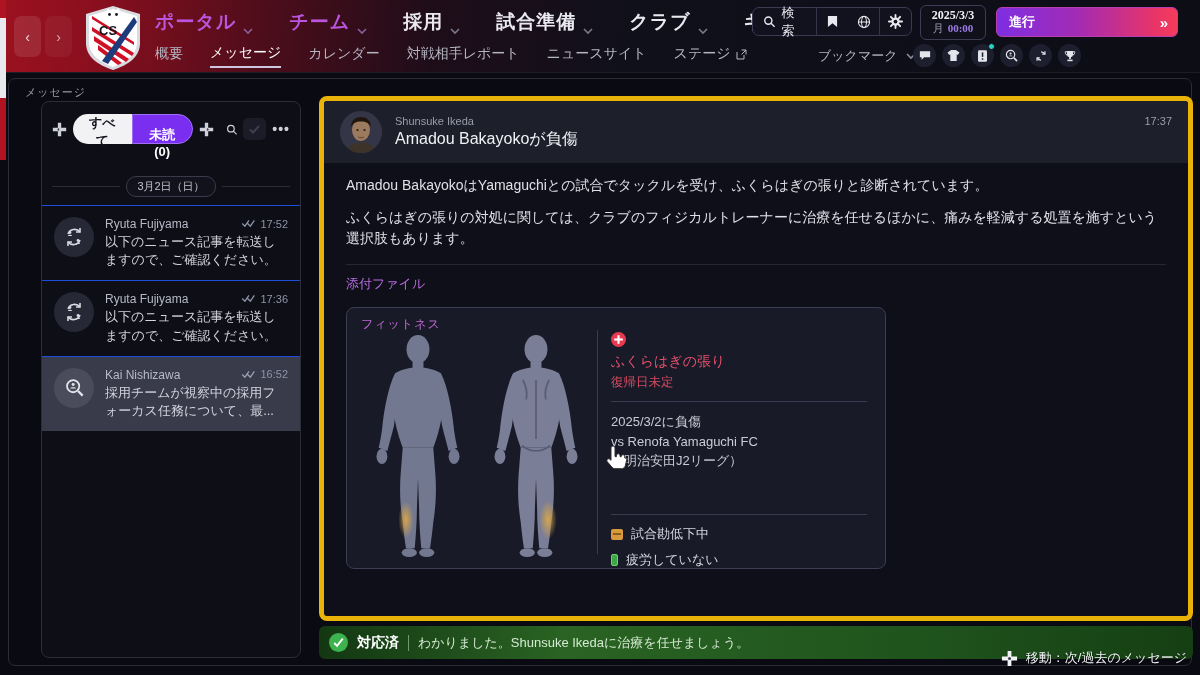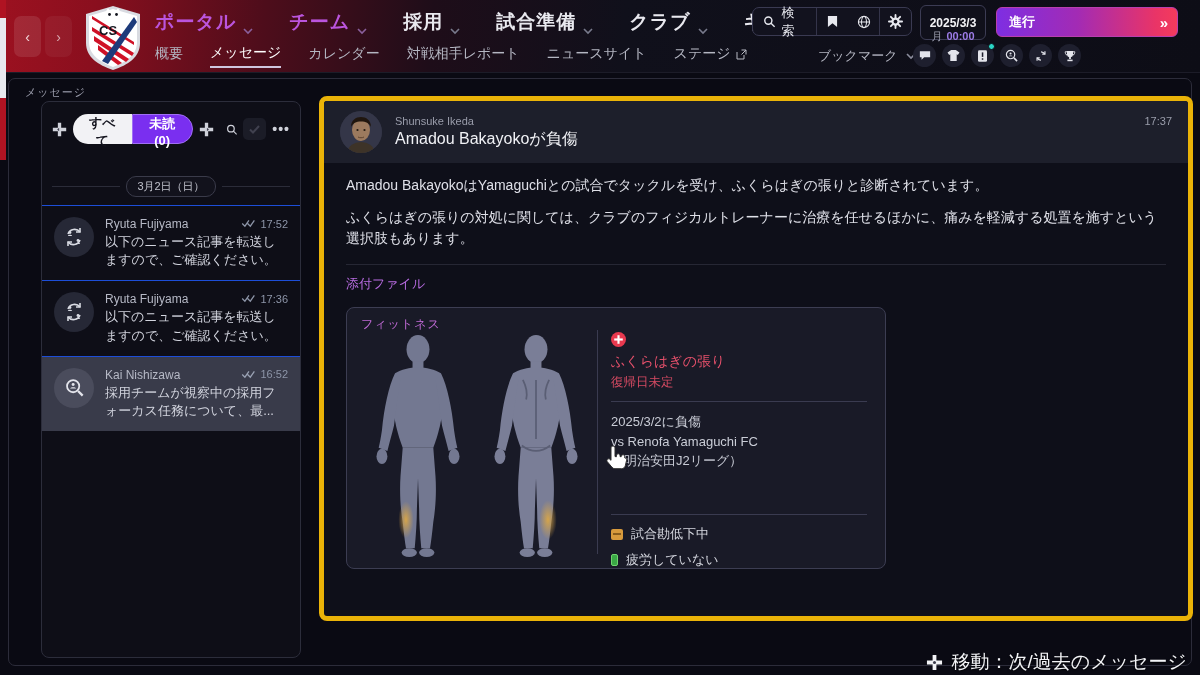--- a/index.html
+++ b/index.html
@@ -27,21 +27,21 @@
   .sub-nav .tab { font-size:14px; color:#b4b6c2; cursor:pointer; display:flex; align-items:center; gap:5px; padding-bottom:4px; }
   .sub-nav .tab.active { color:#ffffff; border-bottom:2px solid #cfc6de; }
 
   .search-group { position:absolute; left:752px; top:7px; height:29px; width:160px;
     border:1px solid #3a3a52; border-radius:7px; background:#12121e; display:flex; align-items:center; }
   .sg-btn { display:flex; align-items:center; gap:6px; padding:0 10px; height:100%; color:#e8e9ef; font-size:13px; cursor:pointer; }
   .sg-sep { width:1px; height:100%; background:#34344a; }
   .sg-ic { width:32px; display:flex; align-items:center; justify-content:center; height:100%; cursor:pointer; }
 
   .date-box { position:absolute; left:920px; top:5px; width:66px; height:35px;
-    border:1px solid #3c3c54; border-radius:6px; background:#10101b; text-align:center; padding-top:11px; cursor:pointer; }
+    border:1px solid #3c3c54; border-radius:6px; background:#10101b; text-align:center; padding-top:3px; cursor:pointer;font-family:Liberation Serif, serif; }
   .date-box .d1 { font-size:12px; font-weight:700; color:#f2f2f6; line-height:13px; }
   .date-box .d2 { font-size:11px; line-height:13px; }
   .date-box .wd { color:#9a9cac; margin-right:4px; }
   .date-box .tm { color:#9d7ce8; font-weight:700; }
 
   .continue-btn { position:absolute; left:996px; top:7px; width:182px; height:30px; border-radius:6px;
     background:linear-gradient(90deg,#7e2ee2 0%,#a32bb4 45%,#e93467 88%,#f43b5c 100%);
     border:1px solid #b83fae; display:flex; align-items:center; justify-content:space-between;
     padding:0 12px; cursor:pointer; }
   .continue-btn .cl { color:#fff; font-size:13px; font-weight:700; }
@@ -60,21 +60,21 @@
     border:1px solid #2c2c3a; border-radius:7px; background:#0a0a13; }
   .outer-label { position:absolute; left:16px; top:6px; font-size:11px; color:#9b9dac; letter-spacing:1px; }
 
   
   .list-panel { position:absolute; left:32px; top:22px; width:260px; height:557px;
     border:1px solid #2c2d3b; border-radius:8px; background:#0e0e17; overflow:hidden; }
   .lp-toolbar { display:flex; align-items:center; gap:6px; padding:12px 10px 10px 10px; }
   .seg { display:flex; }
   .seg-all { height:30px; padding:0 13px; background:#f2f2f5; color:#15151f; font-size:13px; font-weight:700;
     border:none; border-radius:15px 0 0 15px; cursor:pointer; }
-  .seg-unread { height:30px; padding:0 11px; background:#7a2ff0; color:#fff; font-size:13px; font-weight:700;
+  .seg-unread { height:30px; padding:11px 11px; background:#7a2ff0; color:#fff; font-size:13px; font-weight:700;
     border:1px solid #a06ff5; border-radius:0 15px 15px 0; cursor:pointer; }
   .lp-sp { flex:1; }
   .chk-btn { width:26px; height:22px; background:#1b1c27; border-radius:5px; display:flex;
     align-items:center; justify-content:center; color:#3c3d4c; font-size:12px; cursor:pointer; }
   .dots { color:#cfd1da; font-size:14px; font-weight:700; letter-spacing:1px; cursor:pointer; }
 
   .date-divider { display:flex; align-items:center; gap:6px; margin:22px 10px 8px 10px; }
   .date-divider .ln { flex:1; height:1px; background:#2b2c39; }
   .date-divider .pill { border:1px solid #3a3b4a; border-radius:10px; padding:2px 10px;
     font-size:11px; color:#c0c2cc; background:#12121c; white-space:nowrap; }
@@ -124,21 +124,21 @@
 
   
   .action-bar { position:absolute; left:310px; top:547px; width:874px; height:33px; border-radius:6px;
     background:linear-gradient(90deg,#133712 0%,#2a6323 28%,#1f531c 70%,#153f13 100%);
     display:flex; align-items:center; gap:9px; padding:0 10px; }
   .ab-status { font-size:14px; font-weight:700; color:#ffffff; }
   .ab-sep { width:1px; height:16px; background:#6f9a6d; }
   .ab-text { font-size:13px; color:#d4e9d2; }
 
   .nav-hint { position:absolute; right:4px; top:570px; display:flex; align-items:center; gap:8px;
-    color:#f2f3f6; font-size:19px; text-shadow:0 1px 2px rgba(0,0,0,.8); }
+    color:#f2f3f6; font-size:13px; text-shadow:0 1px 2px rgba(0,0,0,.8); }
 
   .cursor { position:absolute; left:604px; top:444px; z-index:50; pointer-events:none; }
 
   svg { display:block; }
 </style>
 </head>
 <body>
 
 <div class="screen">
 
@@ -546,20 +546,29 @@
             </div>
             <div class="st-row">
               <span class="ic-fat"></span>
               <span>疲労していない</span>
             </div>
           </div>
         </div>
       </div>
     </section>
 
+    <div class="action-bar">
+      <svg width="19" height="19" viewBox="0 0 20 20">
+          <circle cx="10" cy="10" r="10" fill="#3db24e"></circle>
+          <path d="M5.5 10.5l3 3 6-7.5" stroke="#fff" stroke-width="2" fill="none"></path>
+        </svg>
+      <span class="ab-status">対応済</span>
+      <span class="ab-sep"></span>
+      <span class="ab-text">わかりました。Shunsuke Ikedaに治療を任せましょう。</span>
+    </div>
 
     <div class="nav-hint">
       <svg width="17" height="17" viewBox="0 0 18 18">
           <path d="M7 1h4v6h6v4h-6v6H7v-6H1V7h6z" fill="#f2f3f6"></path>
           <circle cx="9" cy="9" r="1.6" fill="#3a3b4a"></circle>
         </svg>
       <span>移動：次/過去のメッセージ</span>
     </div>
   </div>
 

